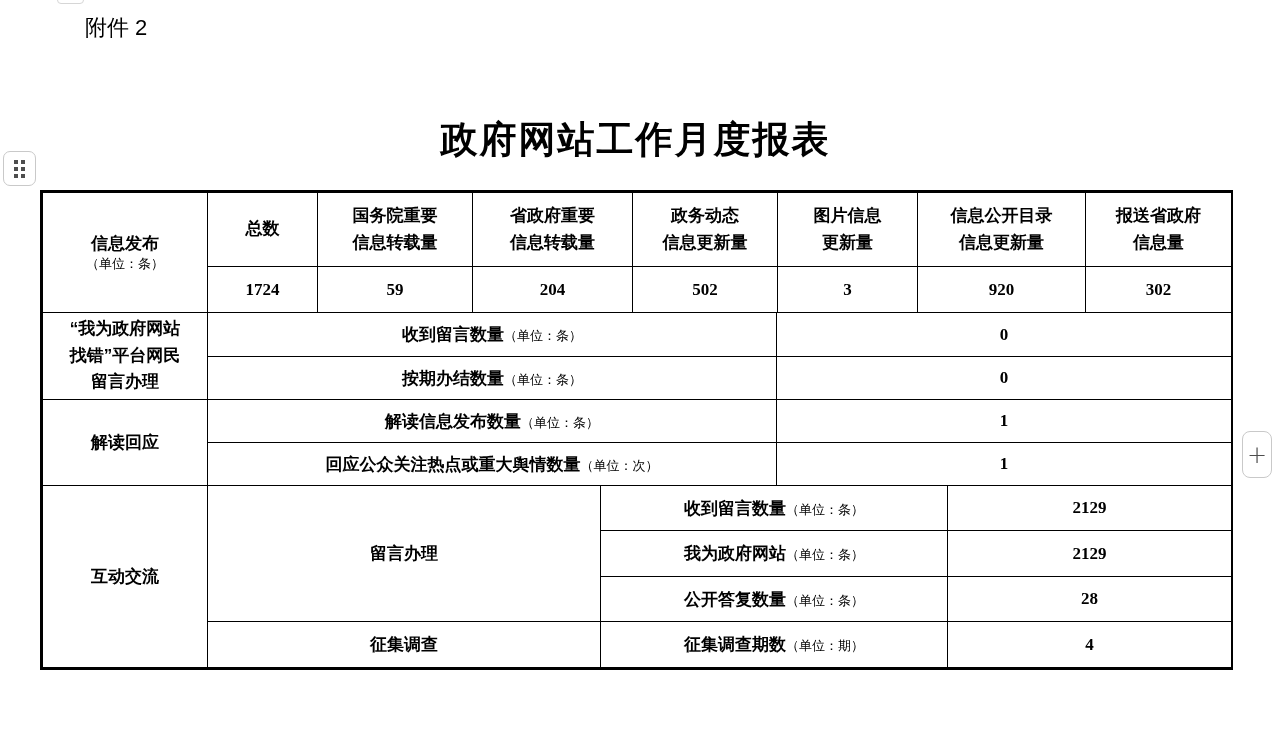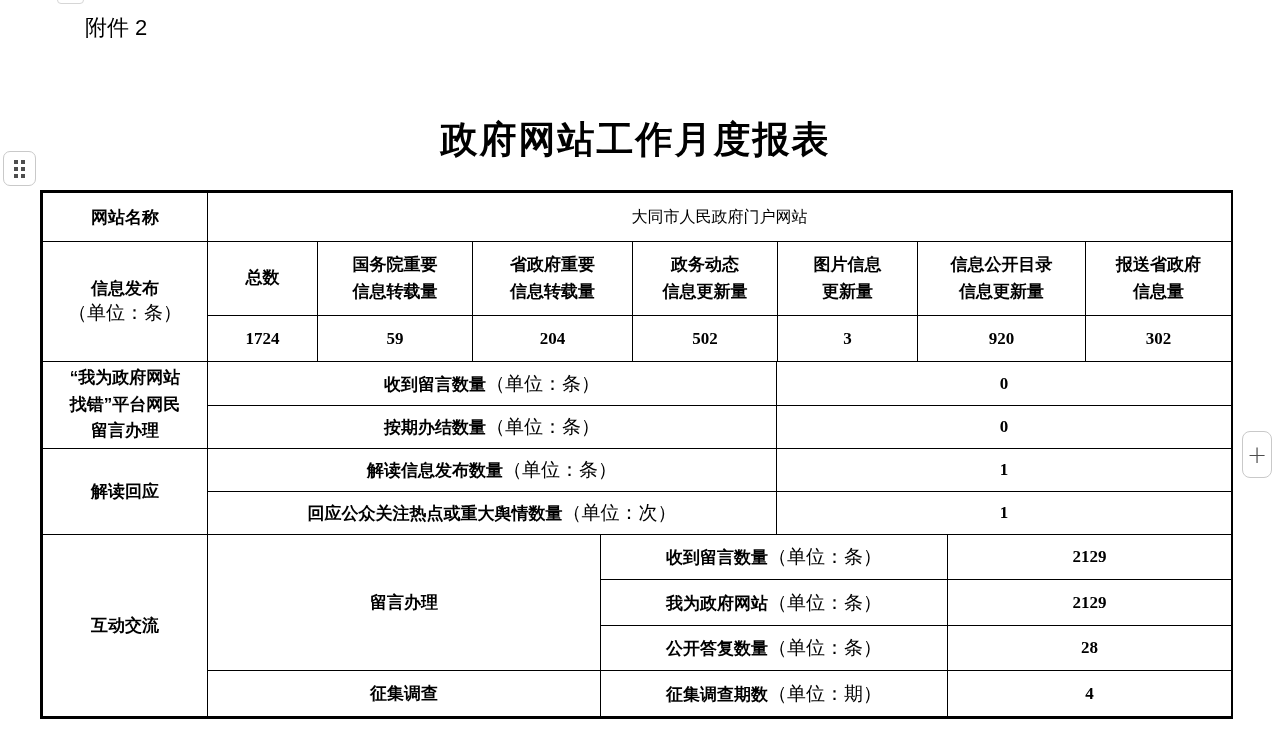--- a/index.html
+++ b/index.html
@@ -42,21 +42,21 @@
   .pad-mid  { padding:0 7px; }
   
   .sheet {
     position:absolute; left:40px; top:190px; width:1193px;
     border:2px solid #000; background:#fff;
   }
   table.tbl { border-collapse:collapse; table-layout:fixed; width:1189px; }
   table.tbl + table.tbl { margin-top:-1px; }
   td { border:1px solid #000; text-align:center; vertical-align:middle; padding:2px 4px; }
   .hei   { font-family:"Liberation Sans", sans-serif; font-weight:bold; font-size:17px; }
-  .unit  { font-family:"Liberation Serif", serif; font-weight:normal; font-size:19px; }
+  .unit  { font-family:"Liberation Serif", serif; font-weight:normal; font-size:13px; }
   .num   { font-family:"Liberation Serif", serif; font-weight:bold; font-size:17px; }
   .song  { font-family:"Liberation Serif", serif; font-weight:normal; font-size:16px; }
   .preline { white-space:pre-line; line-height:1.55; }
 </style>
 </head>
 <body>
 
 <div class="stage">
 
   <div class="top-clip"></div>
@@ -72,32 +72,20 @@
     </span>
   </div>
 
   <div class="attachment">附件 2</div>
 
   <div class="doc-title">政府网站工作月度报表</div>
 
 
   <div class="sheet">
 
-    <table class="tbl">
-      <colgroup>
-          <col style="width:165px">
-          <col style="width:1024px">
-        </colgroup>
-      <tbody>
-          <tr style="height:49px">
-        <td class="hei">网站名称</td>
-        <td class="song">大同市人民政府门户网站</td>
-      </tr>
-    </tbody>
-      </table>
 
     <table class="tbl">
       <colgroup>
         <col style="width:165px">
           <col style="width:110px">
           <col style="width:155px">
           <col style="width:160px">
         <col style="width:145px">
           <col style="width:140px">
           <col style="width:168px">

